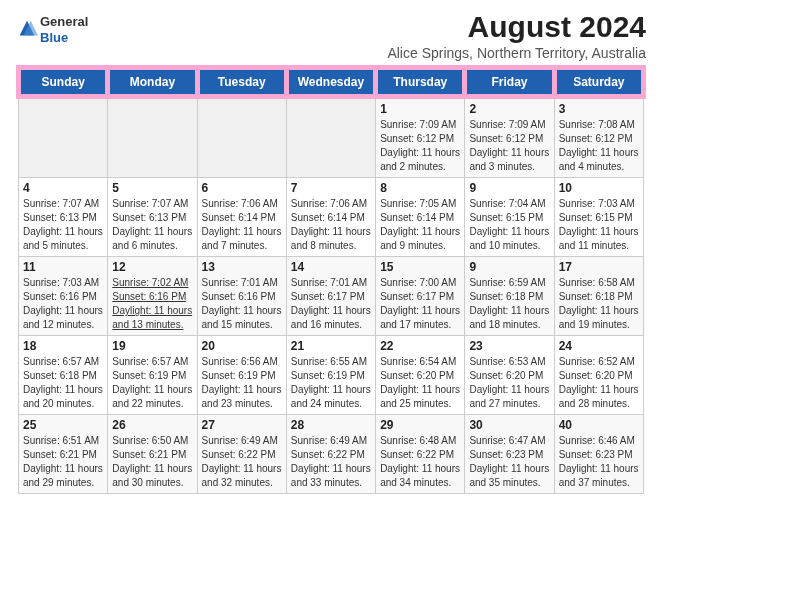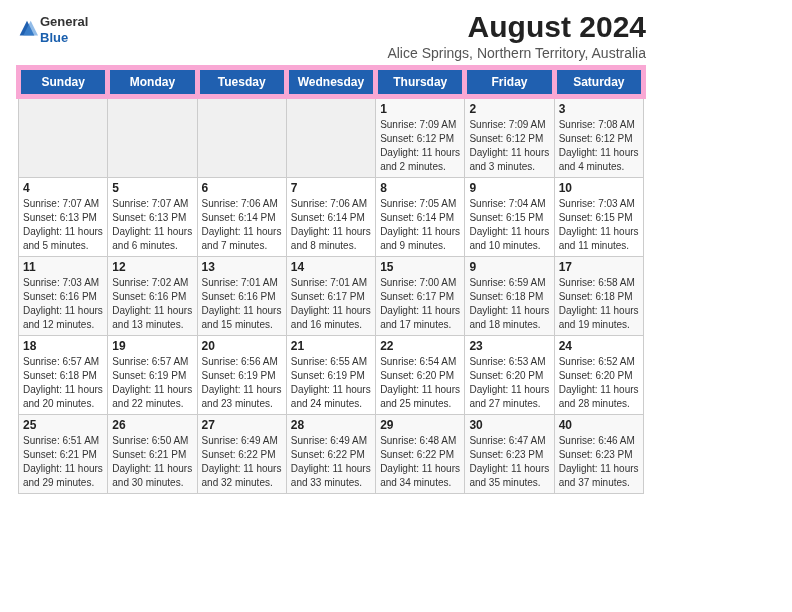--- a/index.html
+++ b/index.html
@@ -211,21 +211,21 @@
         <tr>
           <td>
             <span class="day-number">11</span>
             <div class="day-info" style="white-space: pre-line;">Sunrise: 7:03 AM
 Sunset: 6:16 PM
 Daylight: 11 hours
 and 12 minutes.</div>
           </td>
           <td>
             <span class="day-number">12</span>
-            <div class="day-info" style="white-space: pre-line;">Sunrise: 7:02 AM
+            <div class="day-info" style="white-space: pre-line; text-decoration: underline;">Sunrise: 7:02 AM
 Sunset: 6:16 PM
 Daylight: 11 hours
 and 13 minutes.</div>
           </td>
           <td>
             <span class="day-number">13</span>
             <div class="day-info" style="white-space: pre-line;">Sunrise: 7:01 AM
 Sunset: 6:16 PM
 Daylight: 11 hours
 and 15 minutes.</div>

